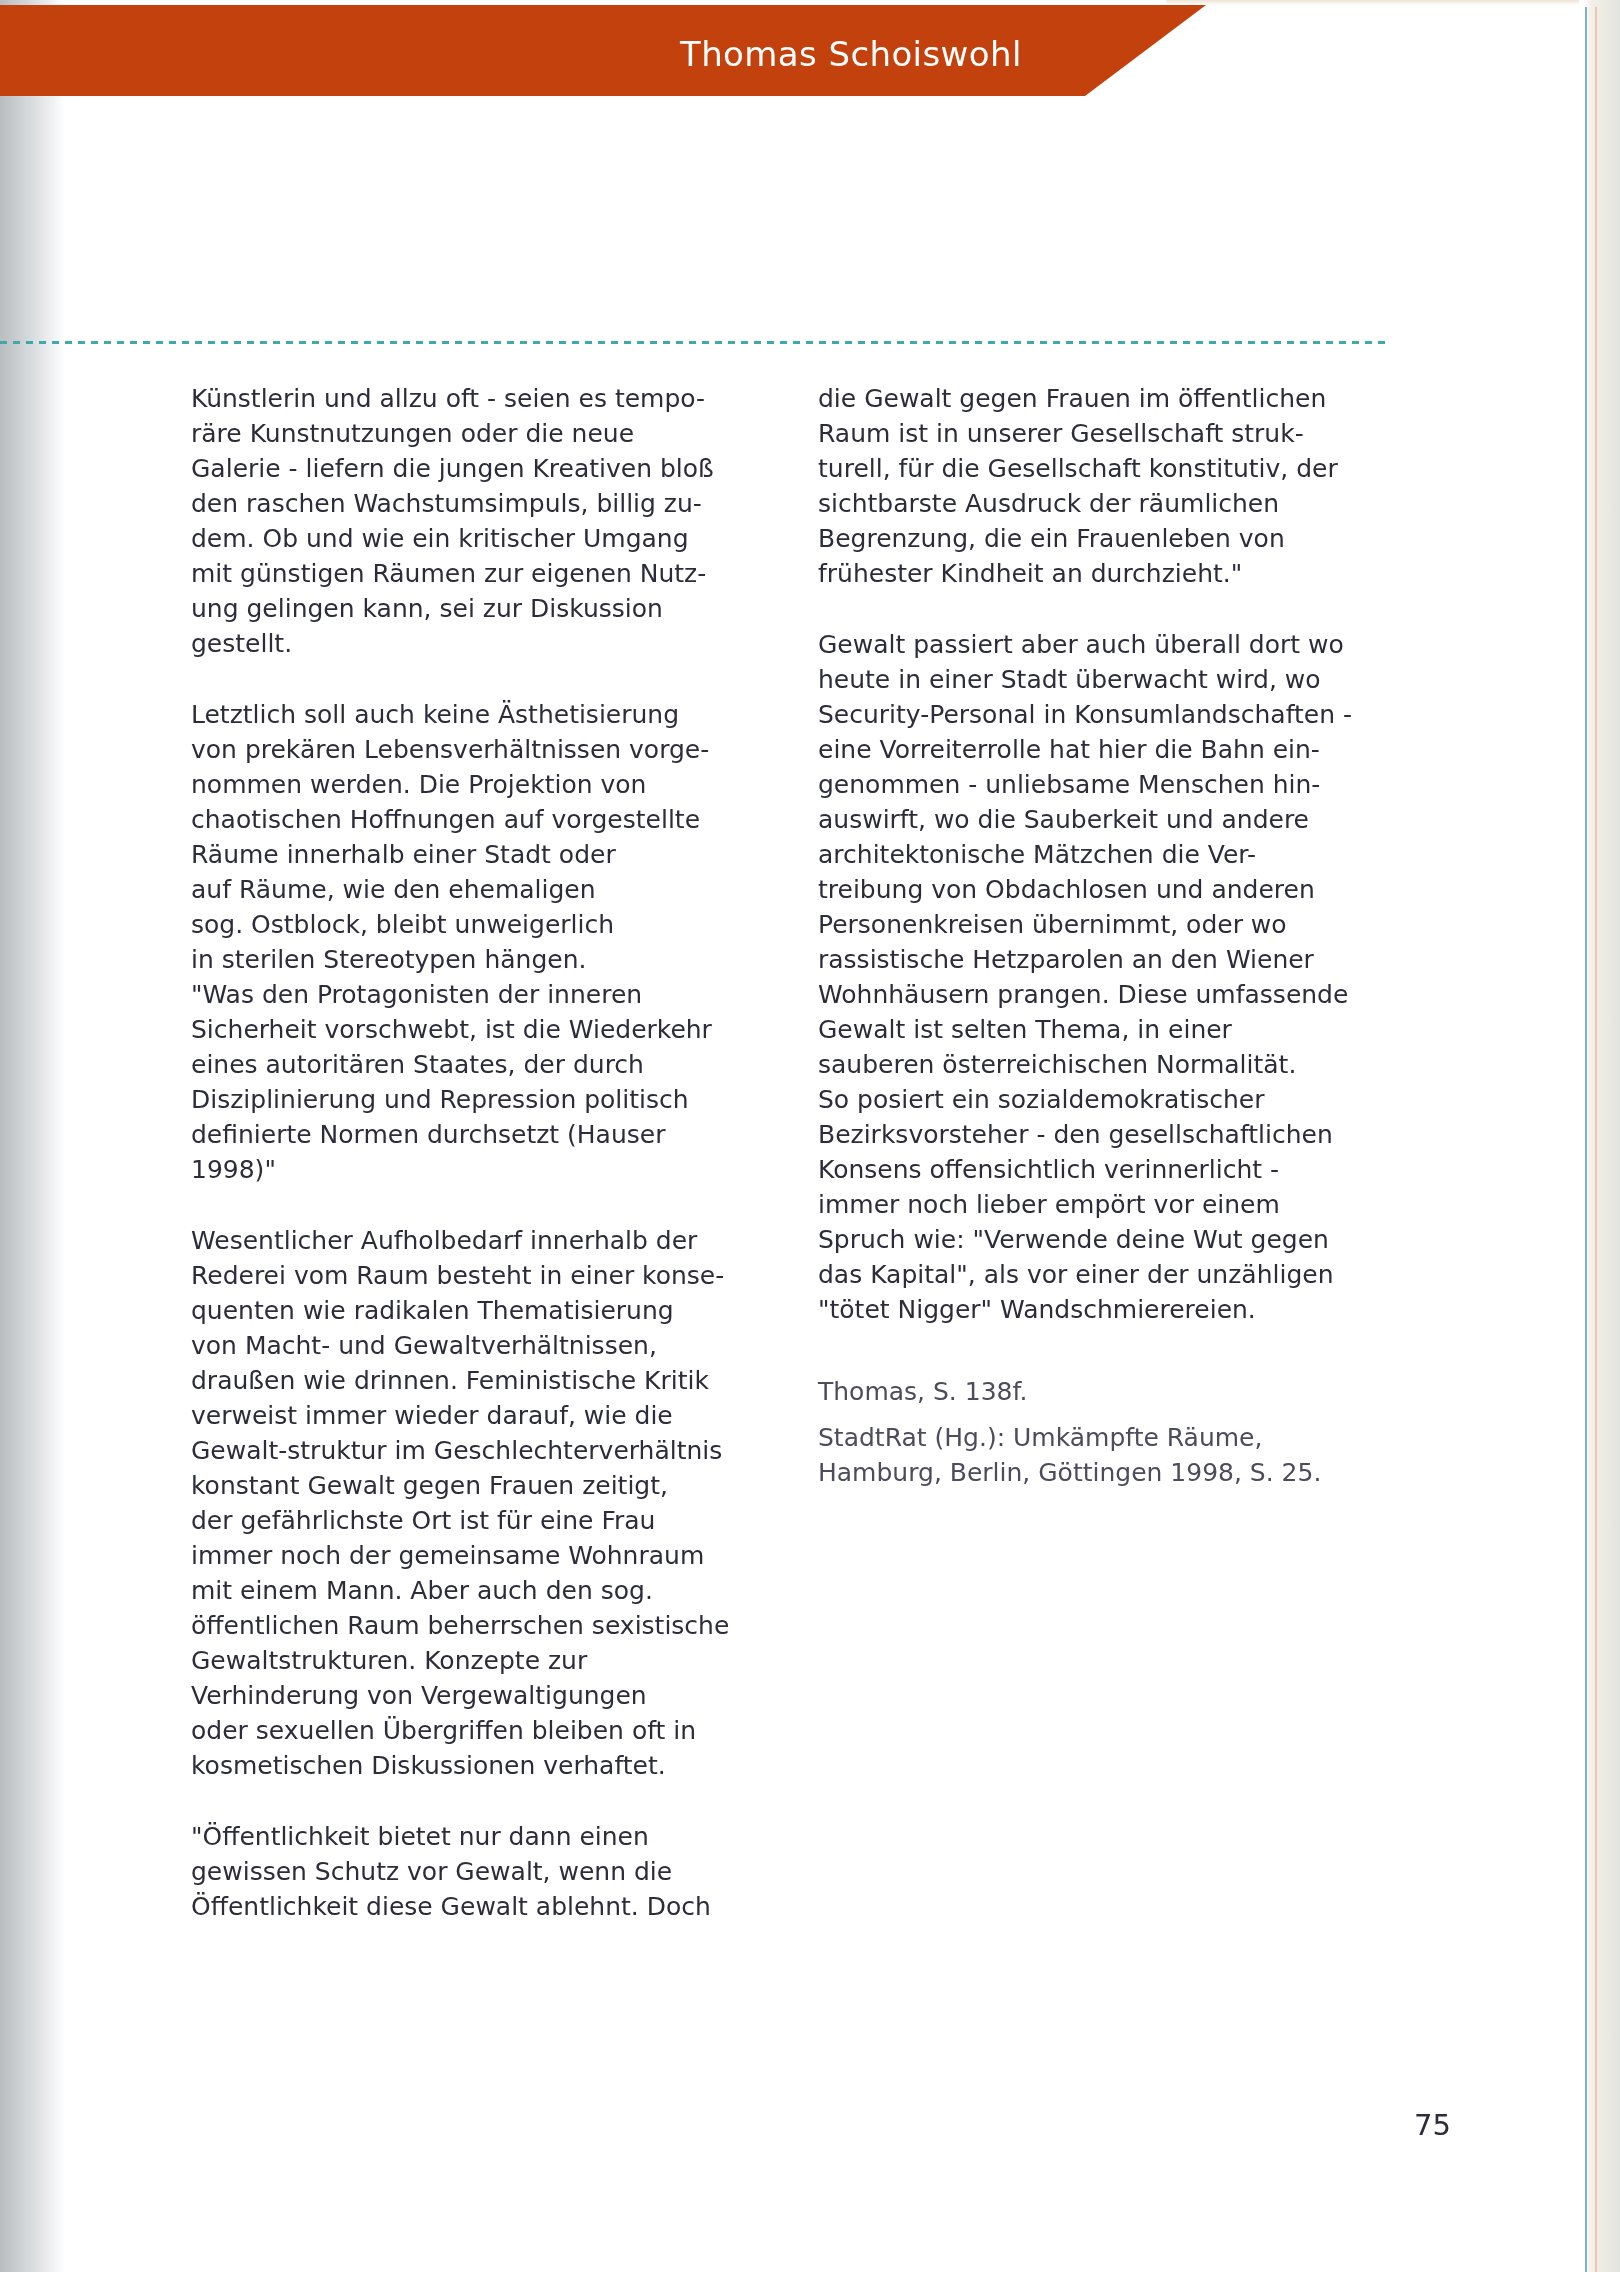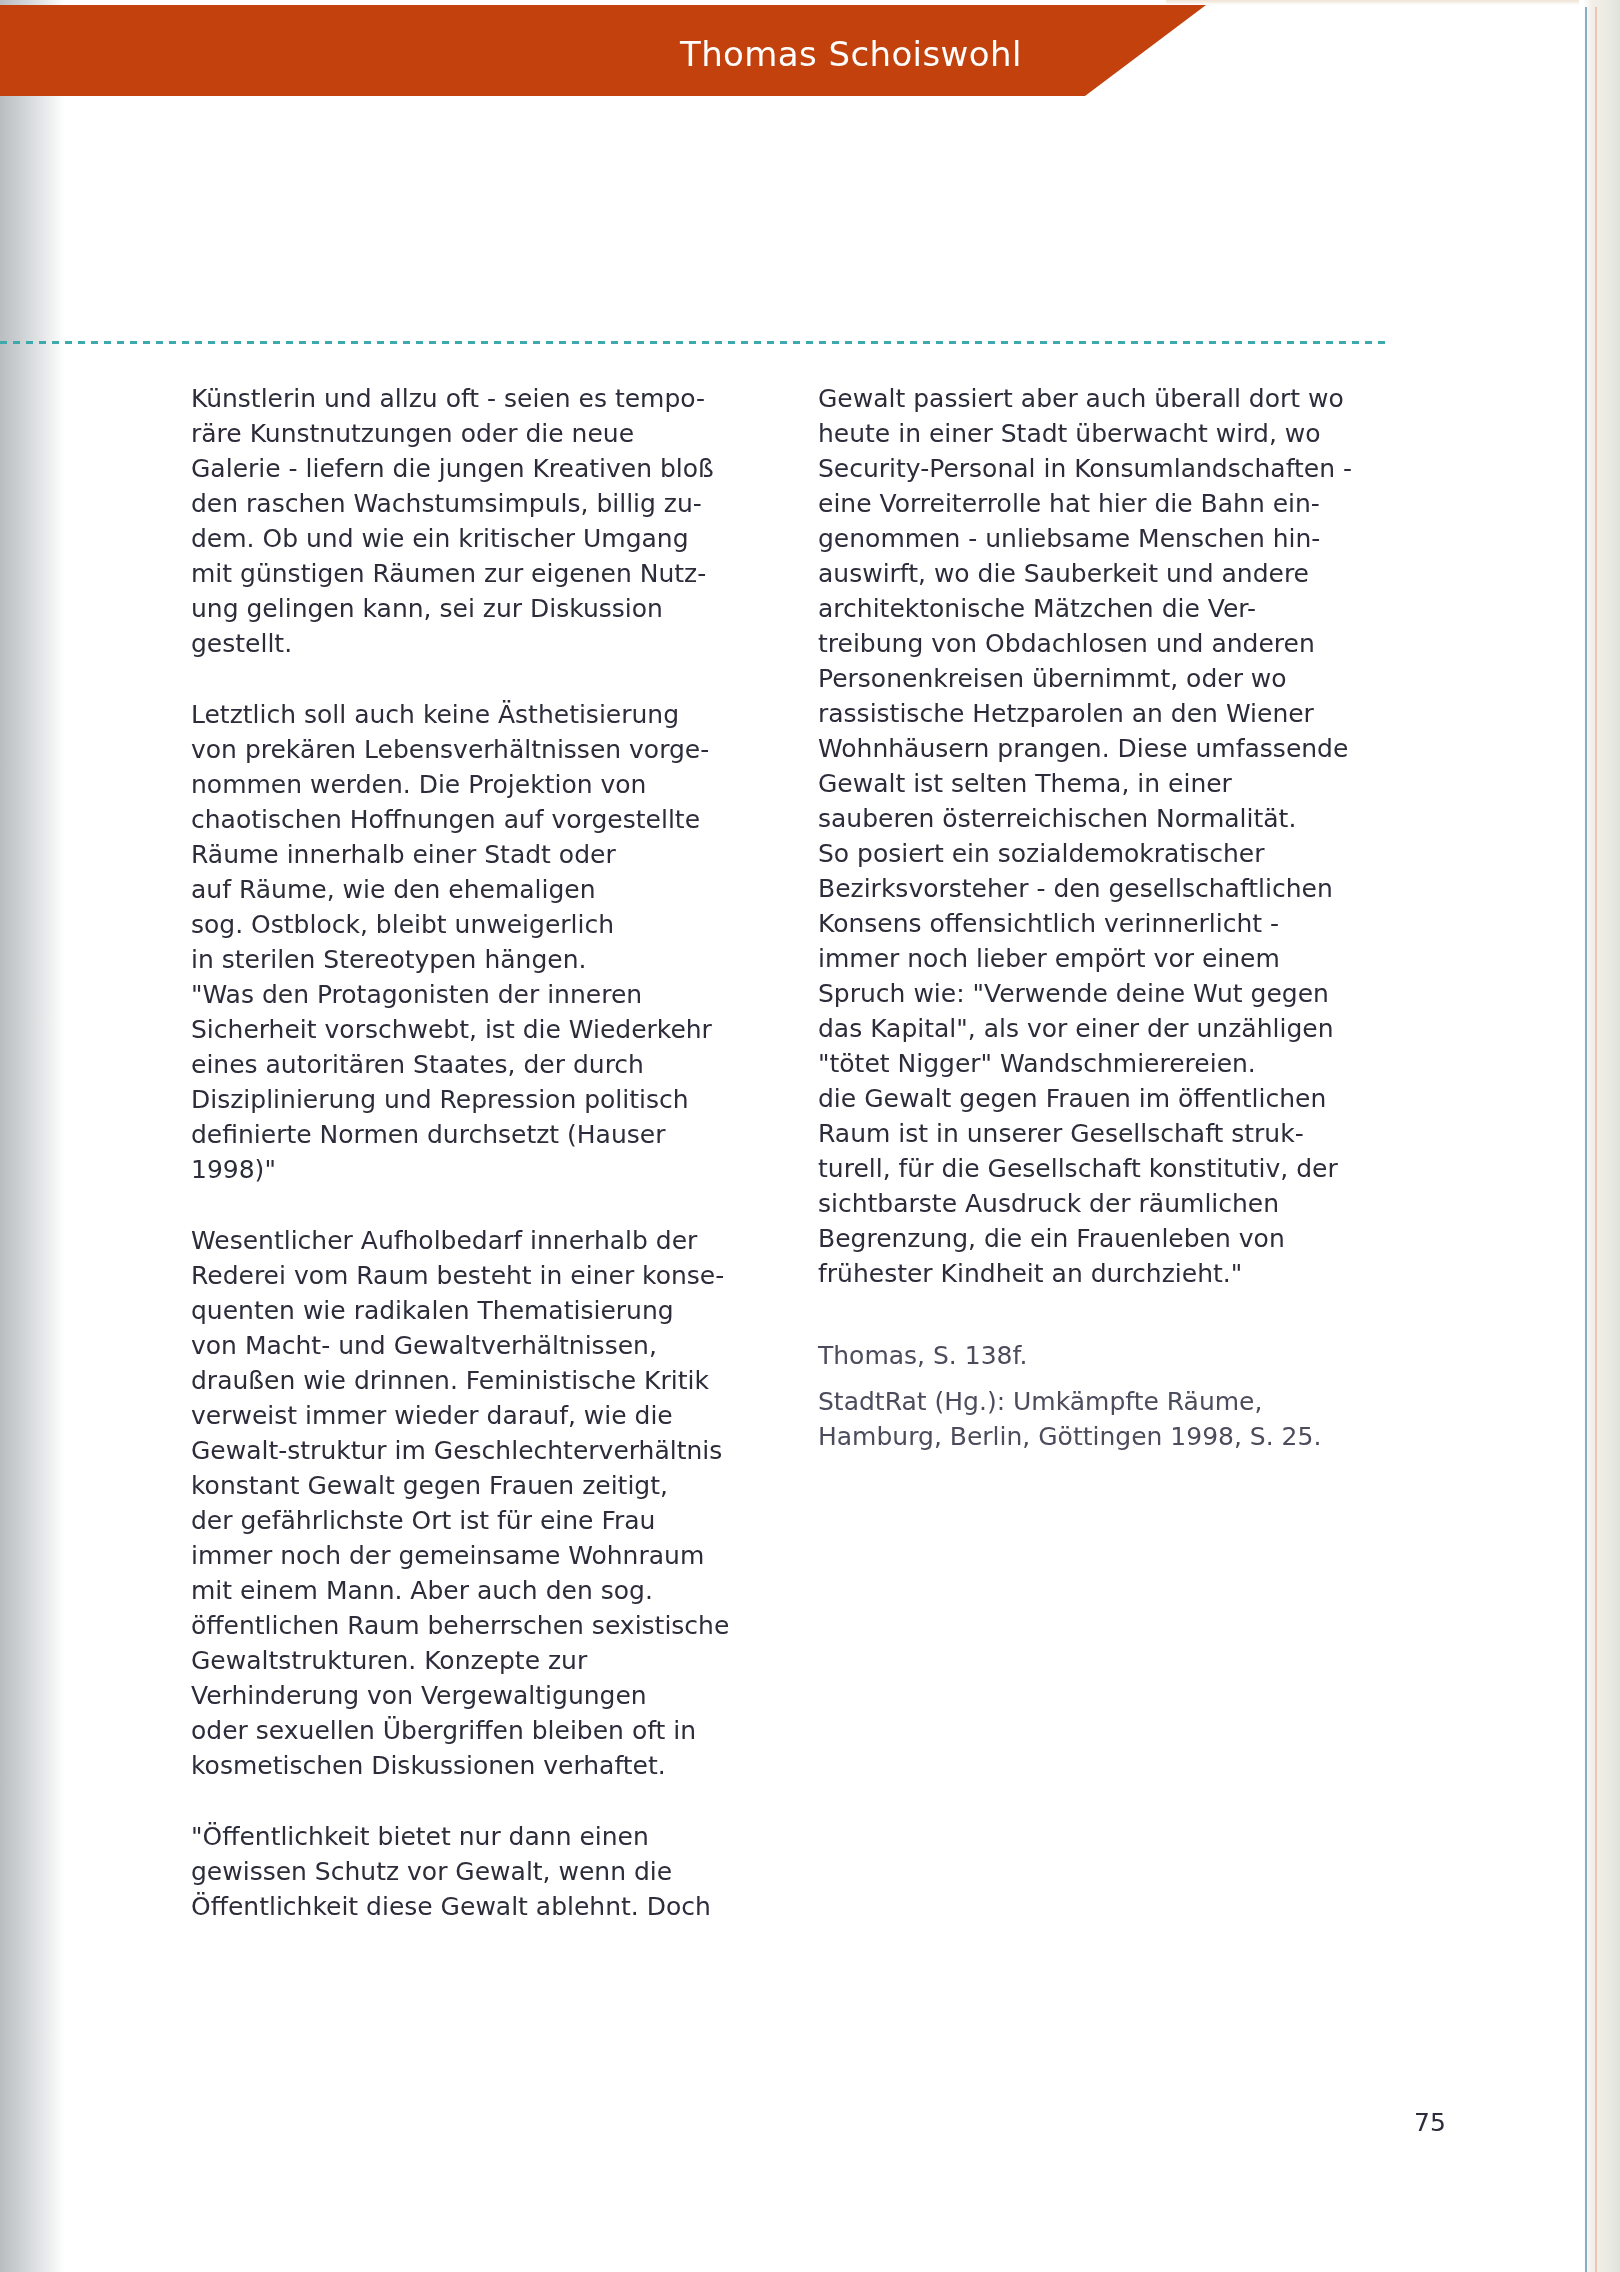--- a/index.html
+++ b/index.html
@@ -45,21 +45,21 @@
     color: #2c2c3a; font-size: 25px; line-height: 35px;
   }
   .col-left { left: 191px; }
   .col-right { left: 818px; }
   .para { margin: 0 0 36px 0; white-space: pre-line; }
   .para.tight { margin-bottom: 0; }
   .fn { color: #4c4c5c; margin: 0 0 11.3px 0; white-space: pre-line; }
   .fn-block { margin-top: 47px; }
   .page-number {
     position: absolute; left: 1414px; top: 2108px;
-    font-size: 25px; color: #2c2c3a;
+    font-size: 29px; color: #2c2c3a;
   }
 </style>
 </head>
 <body>
 
 <div class="gutter"></div>
 <div class="edge-top"></div>
 <div class="edge-right"></div>
 <div class="edge-blue"></div>
 <div class="edge-pink"></div>
@@ -108,46 +108,46 @@
 Gewaltstrukturen. Konzepte zur
 Verhinderung von Vergewaltigungen
 oder sexuellen Übergriffen bleiben oft in
 kosmetischen Diskussionen verhaftet.</p>
   <p class="para tight">"Öffentlichkeit bietet nur dann einen
 gewissen Schutz vor Gewalt, wenn die
 Öffentlichkeit diese Gewalt ablehnt. Doch</p>
 </div>
 
 <div class="col col-right">
+  <p class="para">die Gewalt gegen Frauen im öffentlichen
+Raum ist in unserer Gesellschaft struk-
+turell, für die Gesellschaft konstitutiv, der
+sichtbarste Ausdruck der räumlichen
+Begrenzung, die ein Frauenleben von
+frühester Kindheit an durchzieht."</p>
   <p class="para tight">Gewalt passiert aber auch überall dort wo
 heute in einer Stadt überwacht wird, wo
 Security-Personal in Konsumlandschaften -
 eine Vorreiterrolle hat hier die Bahn ein-
 genommen - unliebsame Menschen hin-
 auswirft, wo die Sauberkeit und andere
 architektonische Mätzchen die Ver-
 treibung von Obdachlosen und anderen
 Personenkreisen übernimmt, oder wo
 rassistische Hetzparolen an den Wiener
 Wohnhäusern prangen. Diese umfassende
 Gewalt ist selten Thema, in einer
 sauberen österreichischen Normalität.
 So posiert ein sozialdemokratischer
 Bezirksvorsteher - den gesellschaftlichen
 Konsens offensichtlich verinnerlicht -
 immer noch lieber empört vor einem
 Spruch wie: "Verwende deine Wut gegen
 das Kapital", als vor einer der unzähligen
 "tötet Nigger" Wandschmierereien.</p>
-  <p class="para">die Gewalt gegen Frauen im öffentlichen
-Raum ist in unserer Gesellschaft struk-
-turell, für die Gesellschaft konstitutiv, der
-sichtbarste Ausdruck der räumlichen
-Begrenzung, die ein Frauenleben von
-frühester Kindheit an durchzieht."</p>
   <div class="fn-block">
     <p class="fn">Thomas, S. 138f.</p>
     <p class="fn">StadtRat (Hg.): Umkämpfte Räume,
 Hamburg, Berlin, Göttingen 1998, S. 25.</p>
   </div>
 </div>
 
 <div class="page-number">75</div>
 
 

